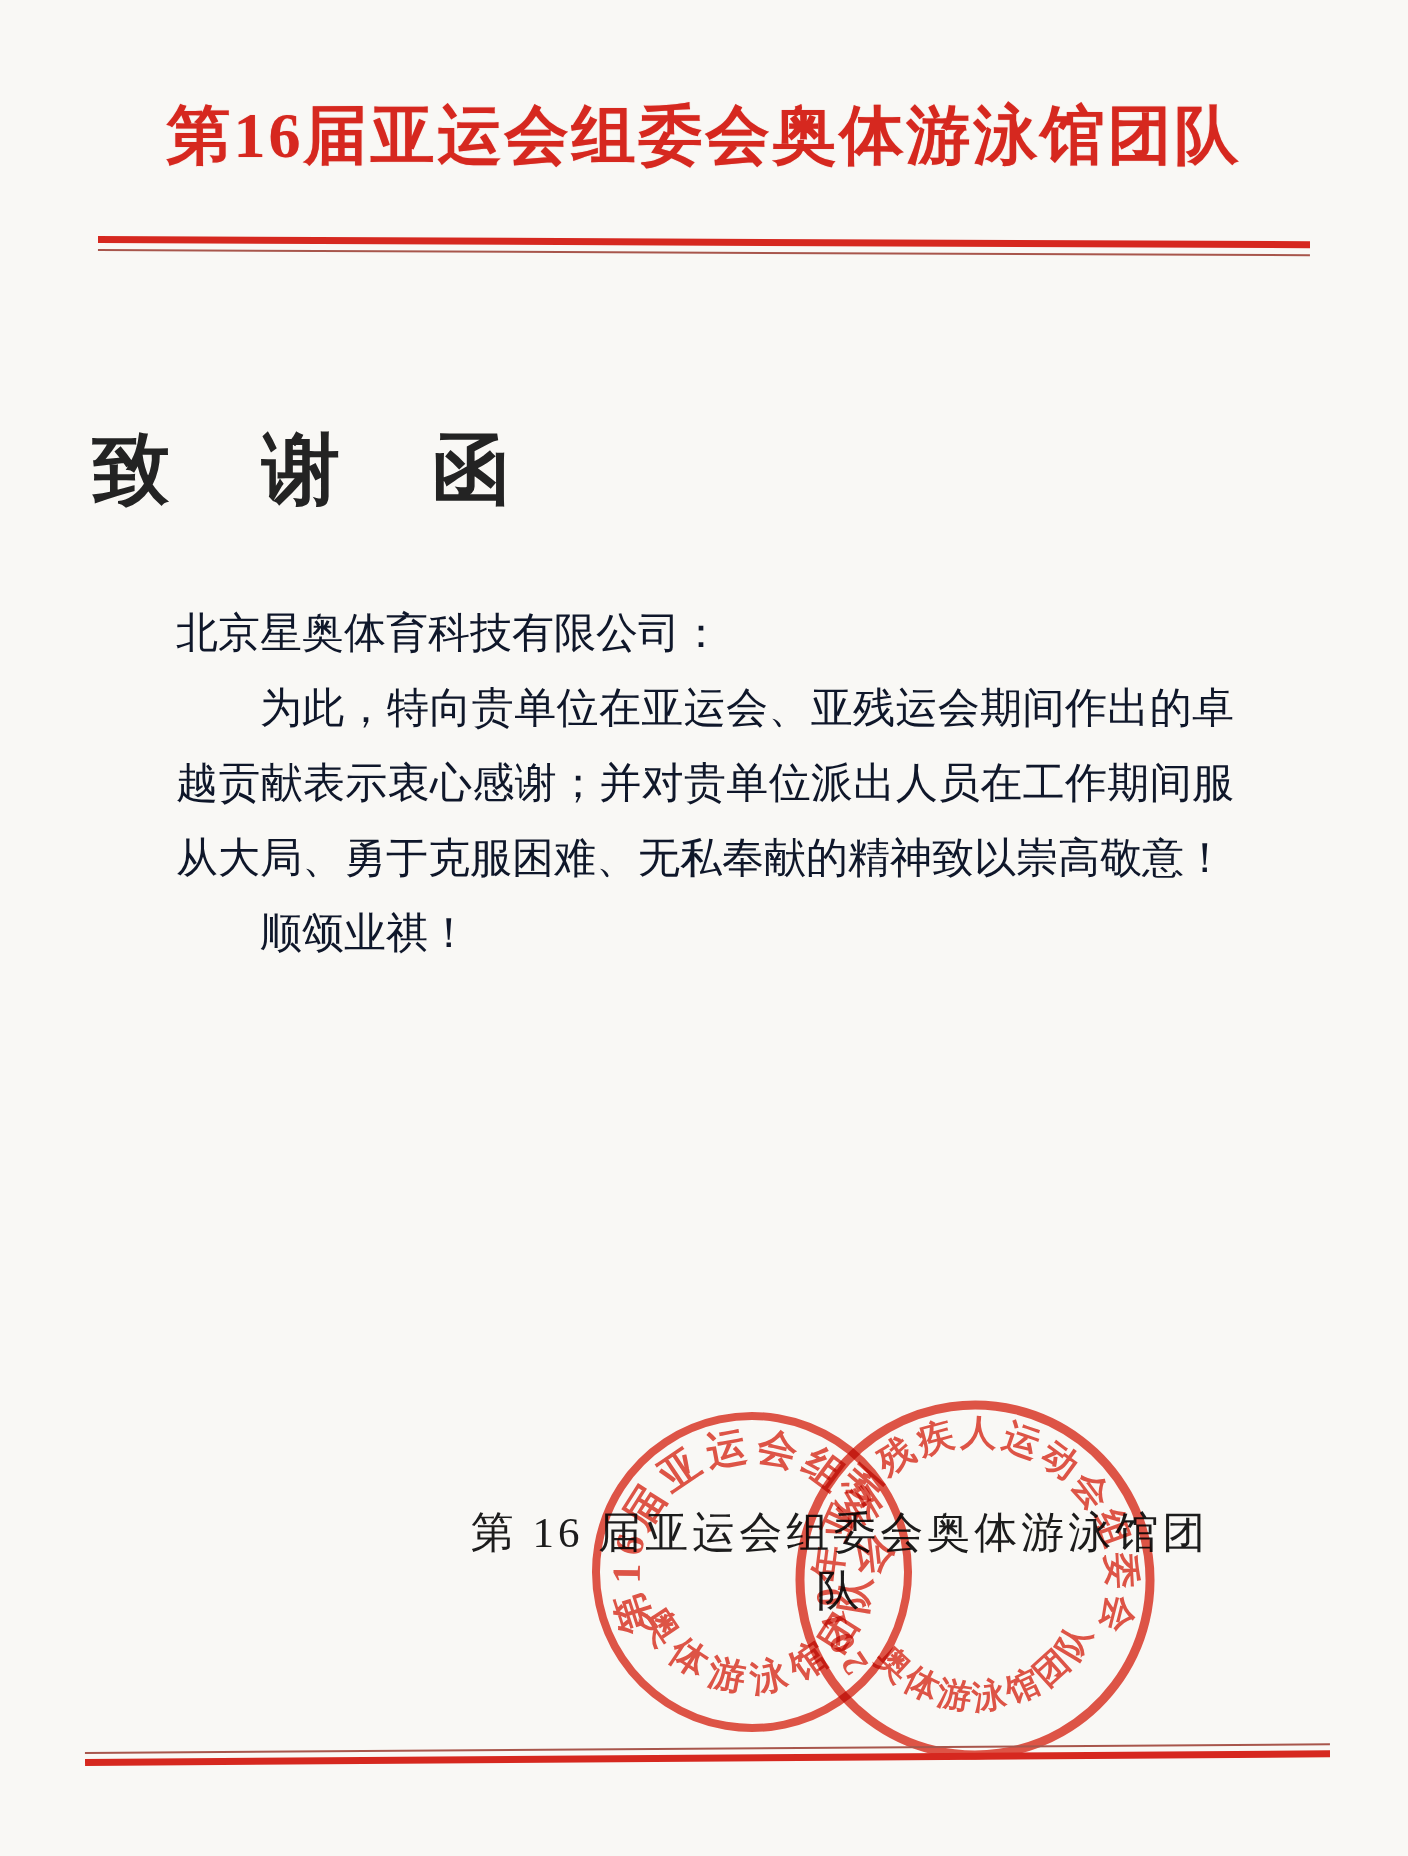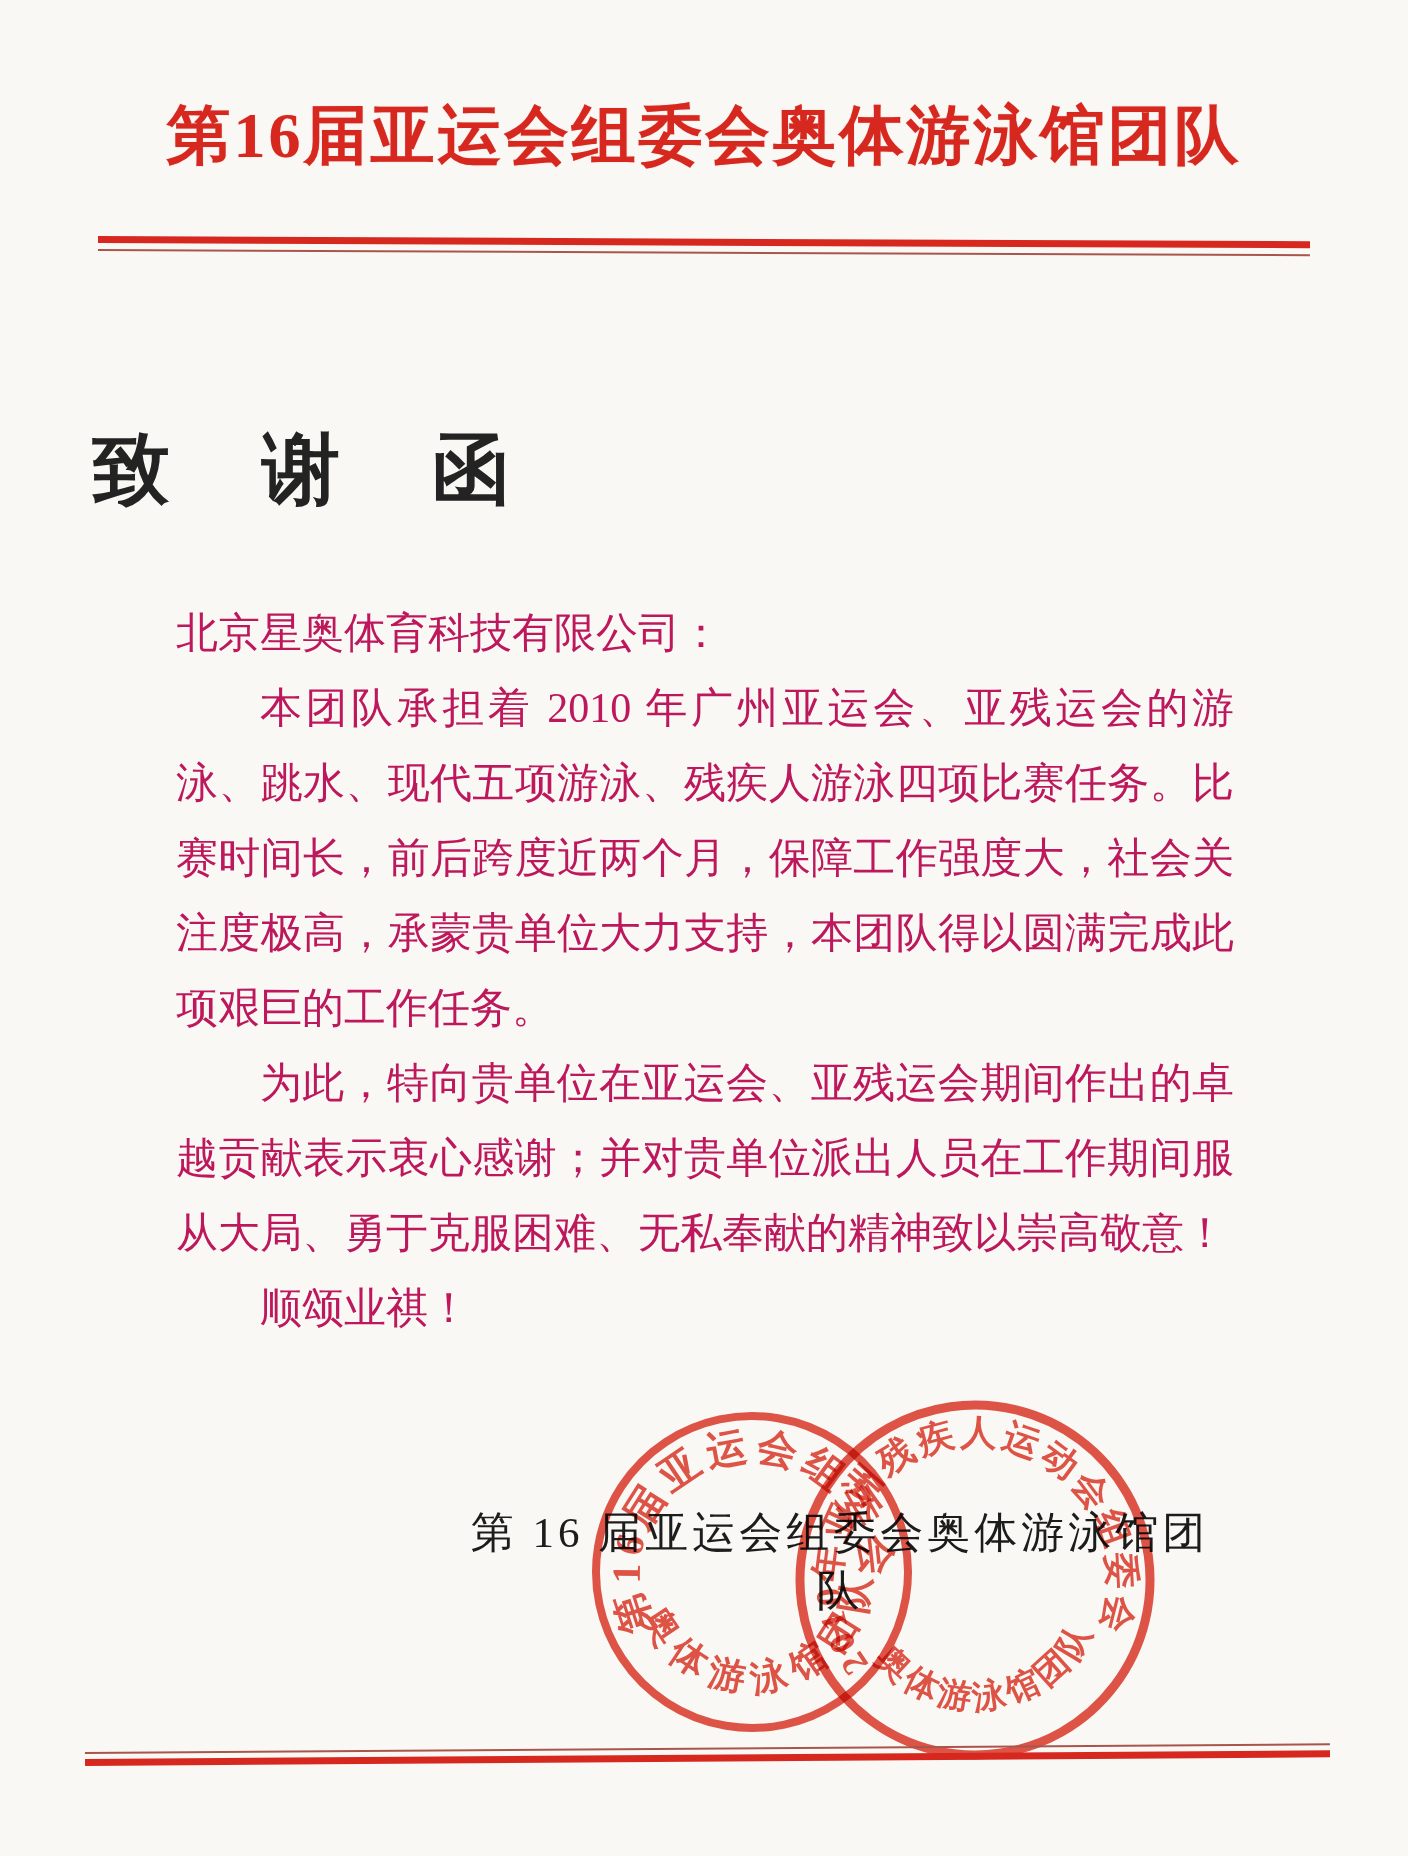--- a/index.html
+++ b/index.html
@@ -24,21 +24,21 @@
   .rule-bottom .thick { height:7px; background:#d6281f; margin-top:5px; }
   
   .doc-title {
     position:absolute; top:418px; left:0; width:100%;
     font-size:78px; font-weight:bold; color:#232323;
     letter-spacing:92px; text-indent:92px;
   }
   
   .body-text {
     position:absolute; top:596px; left:176px; width:1058px;
-    font-size:42px; line-height:75px; color:#be185d;
+    font-size:42px; line-height:75px; color:#0f172a;
     text-align:justify;
   }
   .body-text p { text-indent:2em; }
   
   .sig-block { position:absolute; top:1504px; left:450px; width:780px; text-align:center; color:#1c1c1c; }
   .sig-line { font-size:43px; letter-spacing:4px; }
   .sig-date { font-size:41px; letter-spacing:7px; margin-top:32px; }
   
   .stamp { position:absolute; mix-blend-mode:multiply; opacity:.84; }
   .stamp svg { overflow:visible; }
@@ -55,21 +55,20 @@
 
   <div class="rule rule-top">
     <div class="thick"></div>
     <div class="thin"></div>
   </div>
 
   <div class="doc-title">致谢函</div>
 
   <div class="body-text">
     <div>北京星奥体育科技有限公司：</div>
-    <p>本团队承担着 2010 年广州亚运会、亚残运会的游泳、跳水、现代五项游泳、残疾人游泳四项比赛任务。比赛时间长，前后跨度近两个月，保障工作强度大，社会关注度极高，承蒙贵单位大力支持，本团队得以圆满完成此项艰巨的工作任务。</p>
     <p>为此，特向贵单位在亚运会、亚残运会期间作出的卓越贡献表示衷心感谢；并对贵单位派出人员在工作期间服从大局、勇于克服困难、无私奉献的精神致以崇高敬意！</p>
     <p>顺颂业祺！</p>
   </div>
 
   <div class="sig-block">
     <div class="sig-line">第 16 届亚运会组委会奥体游泳馆团队</div>
   </div>
 
   <div class="stamp stamp-left">
     <svg width="330" height="330" viewBox="0 0 330 330">

